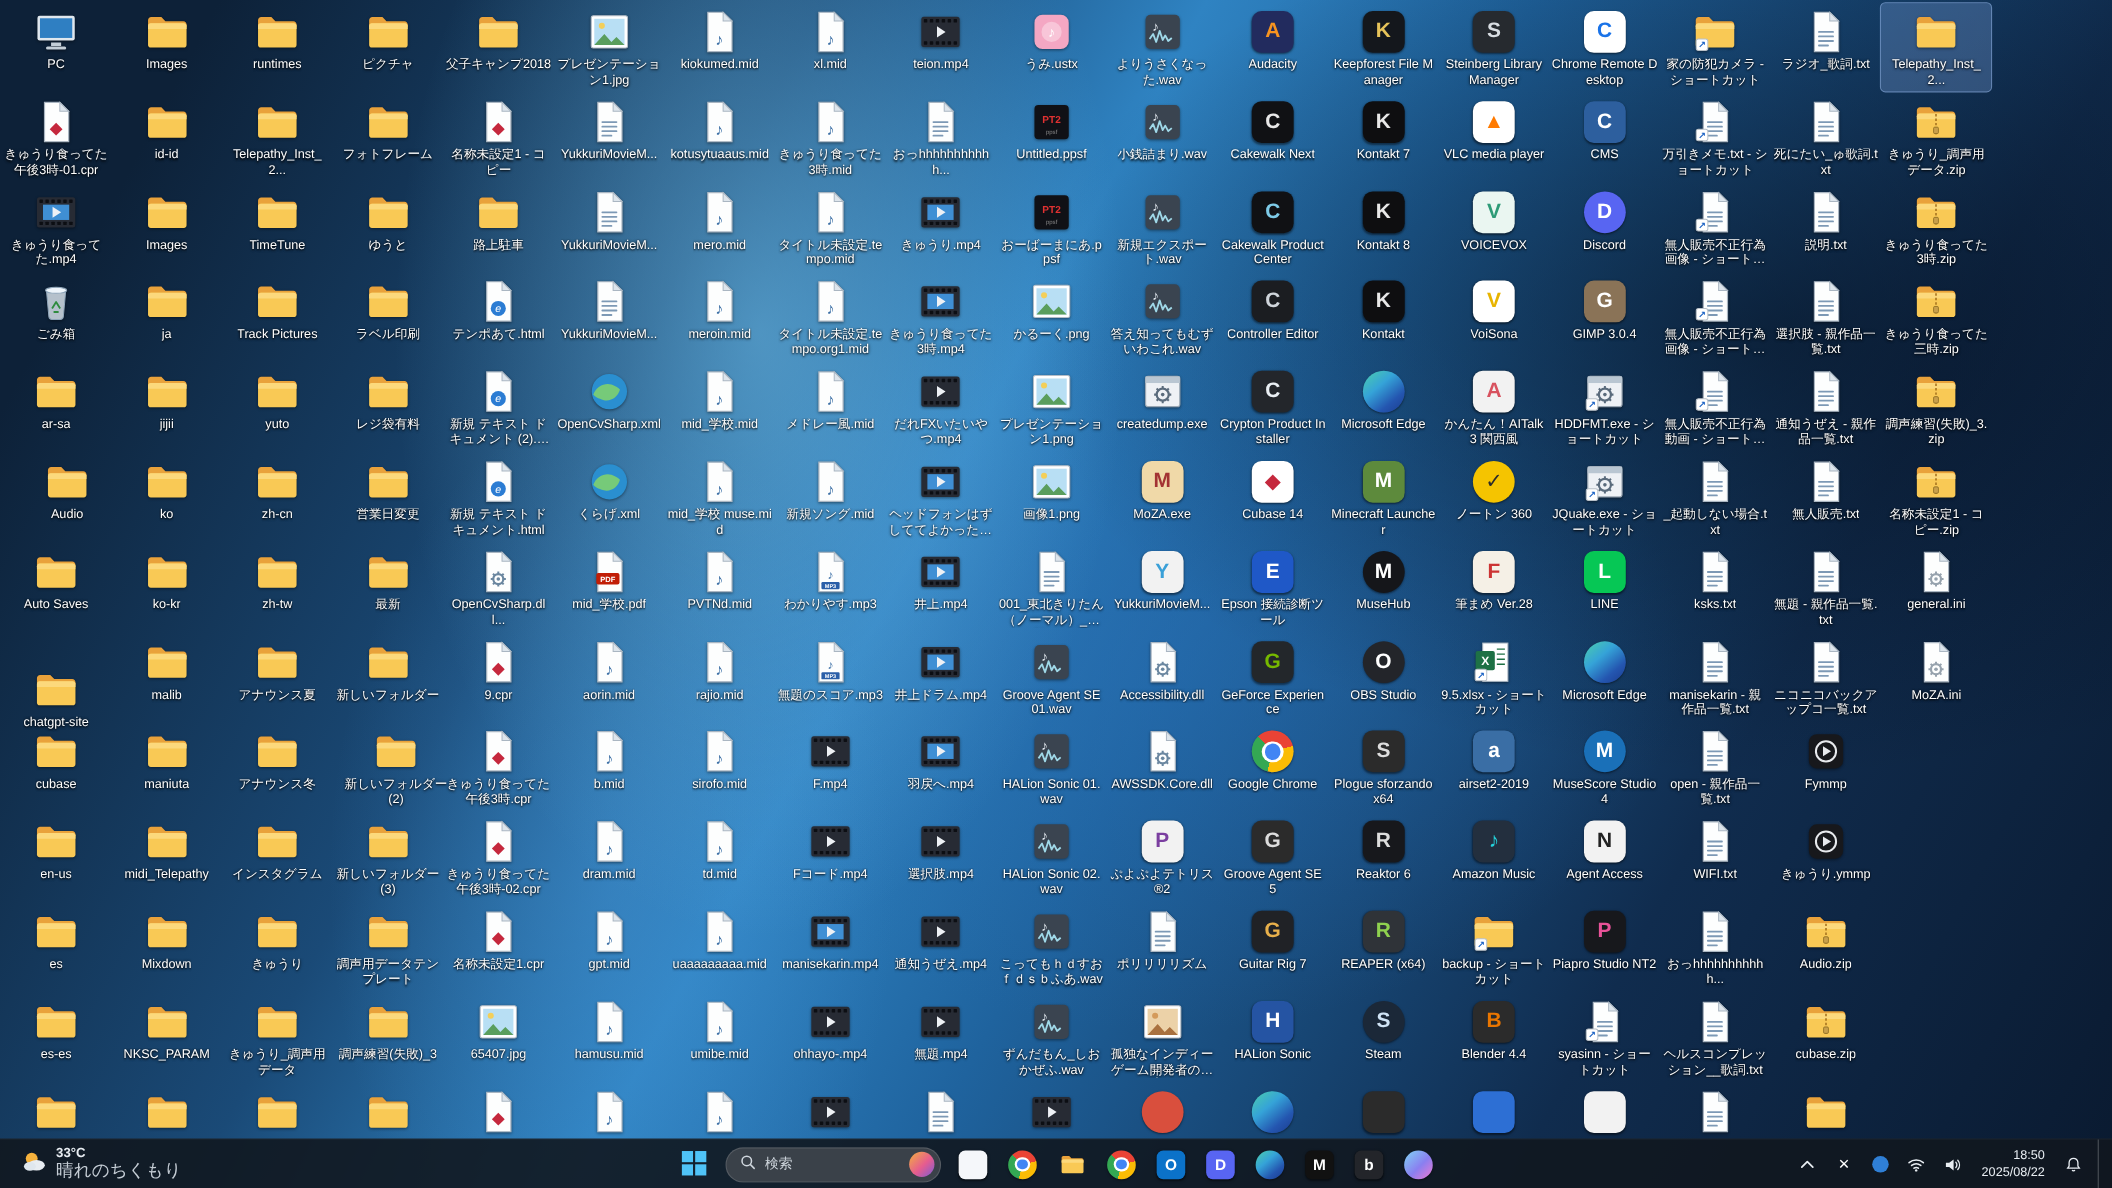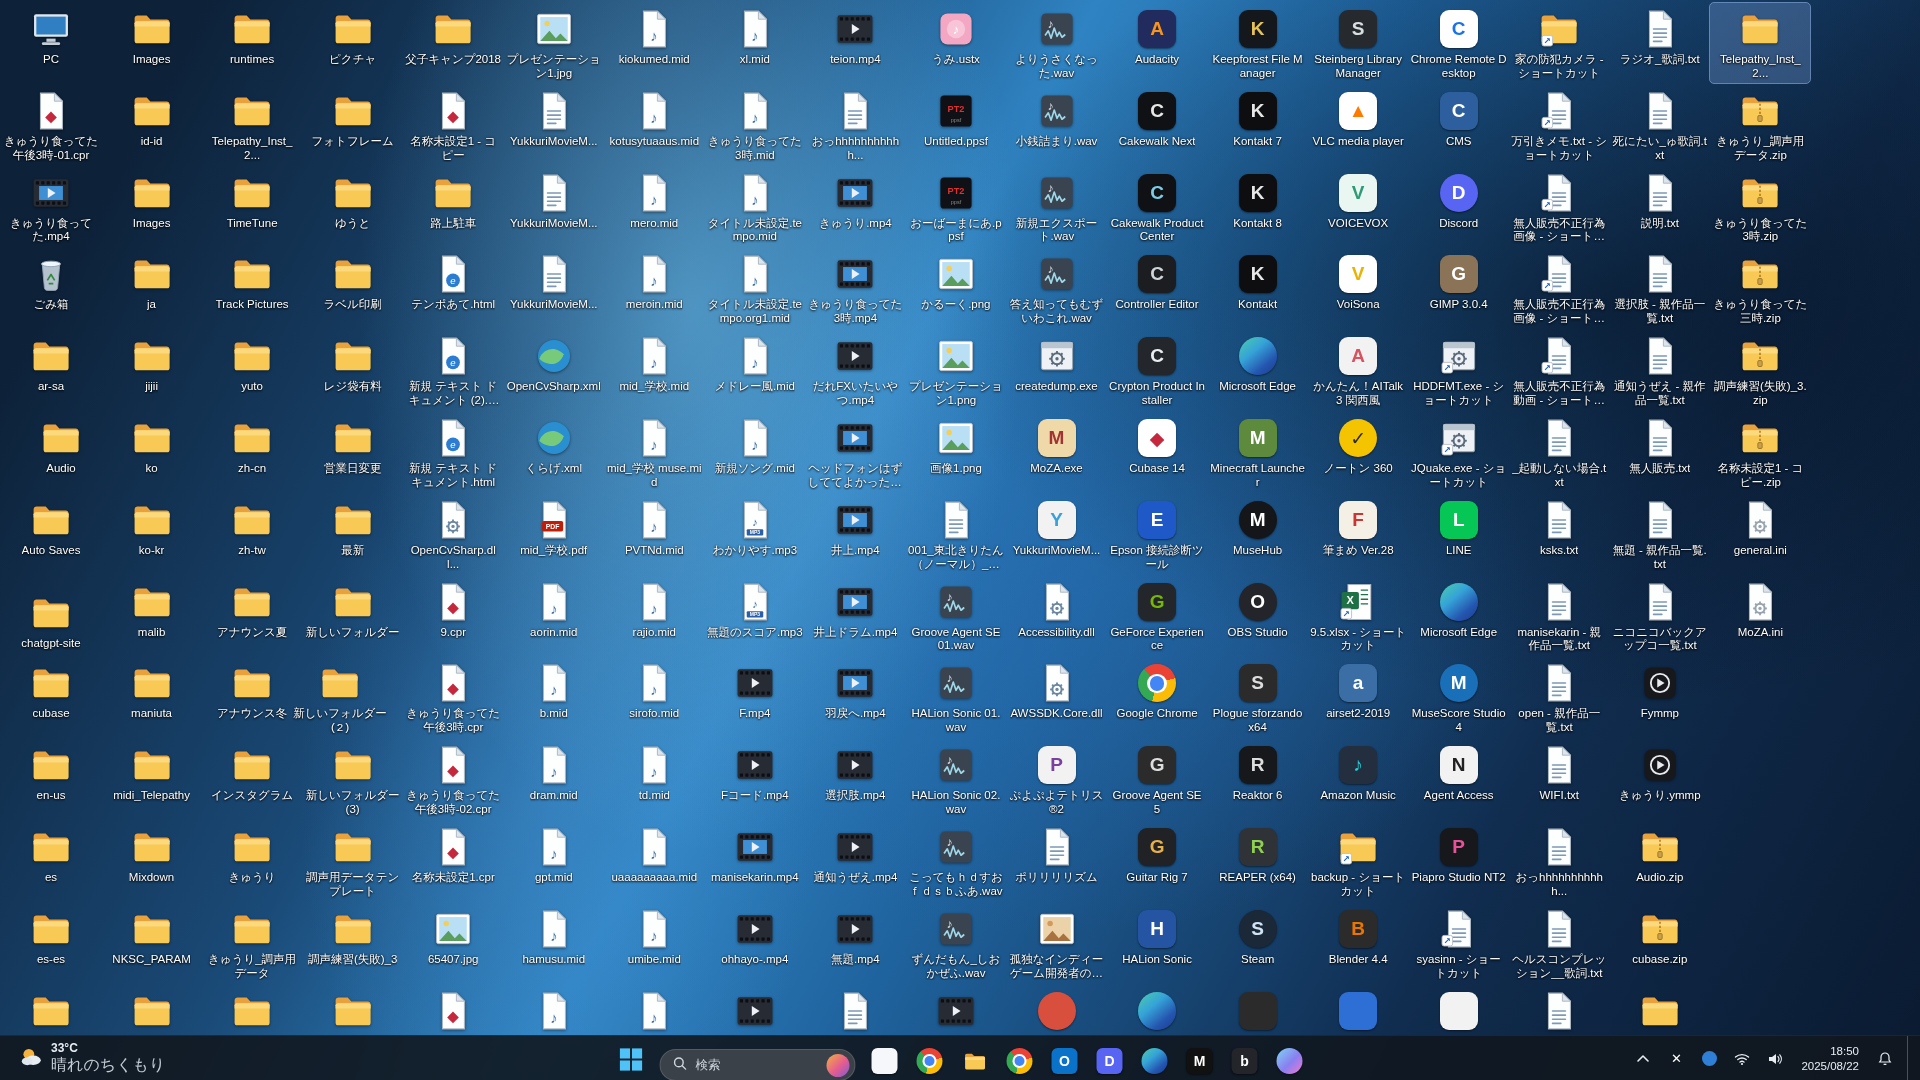--- a/index.html
+++ b/index.html
@@ -34,21 +34,21 @@
     background:linear-gradient(140deg,#49c9b1 5%,#35a3d8 38%,#2456b0 72%,#1b3c8f 100%)}
   .copilot{width:38px;height:38px;border-radius:50%;box-shadow:0 1px 2px rgba(0,0,0,.5);
     background:linear-gradient(135deg,#7fd4f5,#8a7ff0 55%,#ef7ad1)}
   
   .taskbar{position:absolute;left:0;bottom:0;width:1920px;height:45px;background:rgba(17,23,31,.9);
     border-top:1px solid rgba(255,255,255,.06);color:#e8edf2;display:flex;align-items:center}
   .tb-left{position:absolute;left:10px;top:0;height:45px;display:flex;align-items:center;gap:7px;padding:0 8px;border-radius:6px}
   .w-text{display:flex;flex-direction:column;line-height:1.15}
   .w-temp{font-size:12px;font-weight:bold}
   .w-cond{font-size:16px;color:#c4ccd4}
-  .tb-center{position:absolute;left:50%;top:0;height:45px;transform:translateX(-50%);display:flex;align-items:flex-end;gap:5px}
+  .tb-center{position:absolute;left:50%;top:0;height:45px;transform:translateX(-50%);display:flex;align-items:center;gap:5px}
   .tb-btn{width:40px;height:40px;display:flex;align-items:center;justify-content:center;background:transparent;border:none;border-radius:6px;cursor:default}
   .tb-btn svg{width:25px;height:25px}
   .tb-btn .appsq{width:26px;height:26px;border-radius:6px;font-size:14px}
   .tb-btn .chrome,.tb-btn .edgeapp,.tb-btn .copilot{width:26px;height:26px}
   .searchbox{height:32px;width:196px;background:#3a4149;border:1px solid rgba(255,255,255,.14);border-radius:17px;
     display:flex;align-items:center;gap:8px;padding:0 5px 0 12px;margin:0 4px}
   .search-text{flex:1;font-size:12.5px;color:#cfd6dd}
   .search-avatar{width:23px;height:23px;border-radius:50%;background:linear-gradient(135deg,#f3b13d,#e65c8f 55%,#7a5cd6)}
   .tb-right{position:absolute;right:8px;top:0;height:45px;display:flex;align-items:center;gap:11px}
   .tray-item{display:flex;align-items:center;justify-content:center;width:22px;height:28px;border-radius:4px}
@@ -1400,21 +1400,21 @@
             <line x1="24" y1="23.5" x2="24" y2="26.5" transform="rotate(90 24 31)" stroke="#97a3ae" stroke-width="2"></line>
             <line x1="24" y1="23.5" x2="24" y2="26.5" transform="rotate(135 24 31)" stroke="#97a3ae" stroke-width="2"></line>
             <line x1="24" y1="23.5" x2="24" y2="26.5" transform="rotate(180 24 31)" stroke="#97a3ae" stroke-width="2"></line>
             <line x1="24" y1="23.5" x2="24" y2="26.5" transform="rotate(225 24 31)" stroke="#97a3ae" stroke-width="2"></line>
             <line x1="24" y1="23.5" x2="24" y2="26.5" transform="rotate(270 24 31)" stroke="#97a3ae" stroke-width="2"></line>
             <line x1="24" y1="23.5" x2="24" y2="26.5" transform="rotate(315 24 31)" stroke="#97a3ae" stroke-width="2"></line>
           </svg>
         </div>
         <div class="lbl">general.ini</div>
       </div>
-      <div class="dicon" style="left: 1px; top: 587px;">
+      <div class="dicon" style="left: 1px; top: 601px;">
         <div class="ic">
           <svg viewBox="0 0 48 48" xmlns="http://www.w3.org/2000/svg">
             <path d="M5 12.5c0-1.8 1.4-3.2 3.2-3.2h10l4 4.2H40c1.8 0 3.2 1.4 3.2 3.2v1.8H5z" fill="#e9a23b"></path>
             <rect x="5" y="15.5" width="38.2" height="24" rx="2.8" fill="#f9c955"></rect>
             <path d="M5 18.3c0-1.5 1.3-2.8 2.8-2.8h32.6c1.5 0 2.8 1.3 2.8 2.8v2.9H5z" fill="#fcd97c"></path>
           </svg>
         </div>
         <div class="lbl">chatgpt-site</div>
       </div>
       <div class="dicon" style="left: 101.55px; top: 575.6px;">
@@ -1639,21 +1639,21 @@
       <div class="dicon" style="left: 202.1px; top: 657.4px;">
         <div class="ic">
           <svg viewBox="0 0 48 48" xmlns="http://www.w3.org/2000/svg">
             <path d="M5 12.5c0-1.8 1.4-3.2 3.2-3.2h10l4 4.2H40c1.8 0 3.2 1.4 3.2 3.2v1.8H5z" fill="#e9a23b"></path>
             <rect x="5" y="15.5" width="38.2" height="24" rx="2.8" fill="#f9c955"></rect>
             <path d="M5 18.3c0-1.5 1.3-2.8 2.8-2.8h32.6c1.5 0 2.8 1.3 2.8 2.8v2.9H5z" fill="#fcd97c"></path>
           </svg>
         </div>
         <div class="lbl">アナウンス冬</div>
       </div>
-      <div class="dicon" style="left: 290px; top: 657.4px; font-family: Liberation Mono, monospace;">
+      <div class="dicon" style="left: 310px; top: 657.4px;">
         <div class="ic">
           <svg viewBox="0 0 48 48" xmlns="http://www.w3.org/2000/svg">
             <path d="M5 12.5c0-1.8 1.4-3.2 3.2-3.2h10l4 4.2H40c1.8 0 3.2 1.4 3.2 3.2v1.8H5z" fill="#e9a23b"></path>
             <rect x="5" y="15.5" width="38.2" height="24" rx="2.8" fill="#f9c955"></rect>
             <path d="M5 18.3c0-1.5 1.3-2.8 2.8-2.8h32.6c1.5 0 2.8 1.3 2.8 2.8v2.9H5z" fill="#fcd97c"></path>
           </svg>
         </div>
         <div class="lbl">新しいフォルダー (2)</div>
       </div>
       <div class="dicon" style="left: 403.2px; top: 657.4px;">

